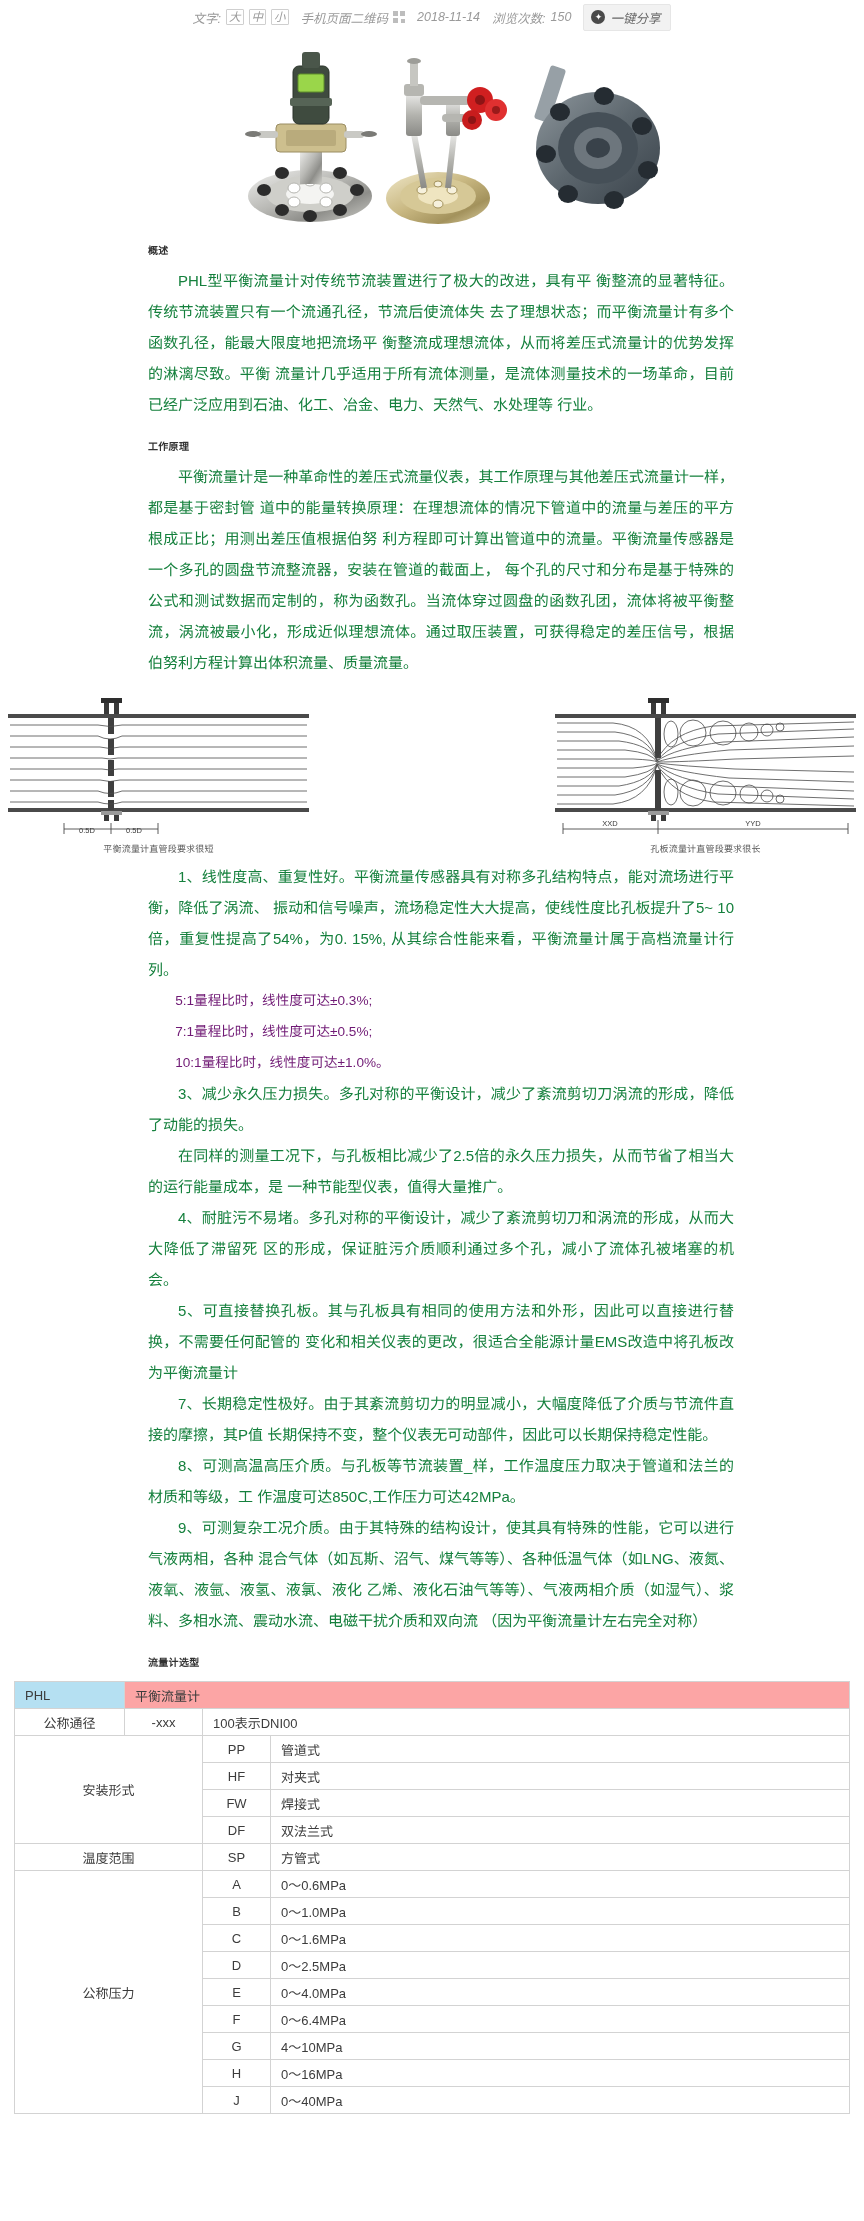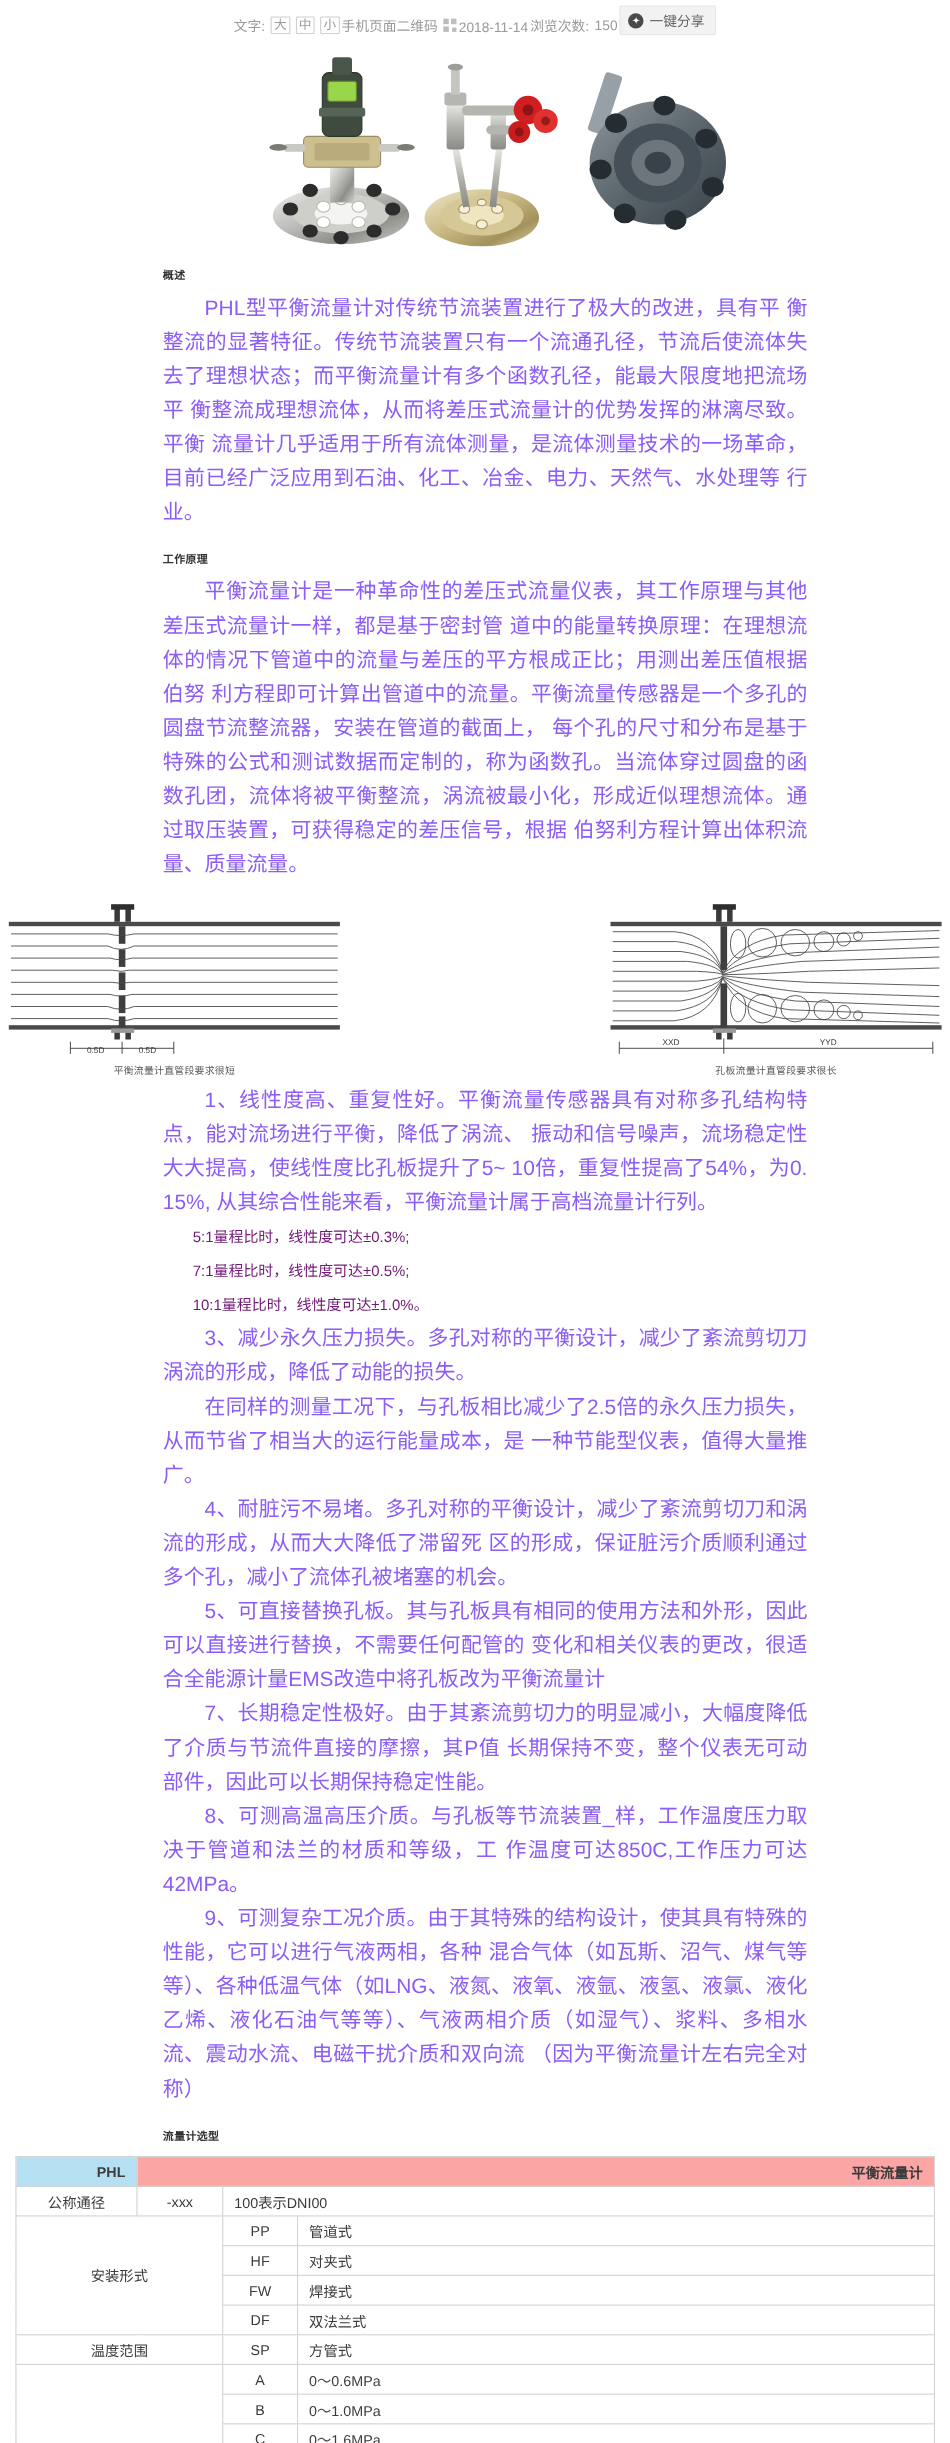--- a/index.html
+++ b/index.html
@@ -18,26 +18,27 @@
     width: 864px;
     position: relative;
     background: #fff;
     overflow: hidden;
   }
 
   
   .meta-bar {
     height: 30px;
     display: flex;
-    align-items: flex-end;
+    align-items: center;
     justify-content: center;
-    gap: 2px;
+    gap: 12px;
     font-size: 12.5px;
     color: #9a9a9a;
     padding-top: 2px;
+    font-style: italic;
   }
   .meta-bar .grp { display: flex; align-items: center; gap: 5px; white-space: nowrap; }
   .size-box {
     border: 1px solid #cfcfcf;
     color: #9a9a9a;
     padding: 0 2px;
     line-height: 14px;
     font-size: 11.5px;
     display: inline-block;
     border-radius: 1px;
@@ -87,23 +88,23 @@
   
   .content { padding: 0 130px 0 148px; }
   h2.sec {
     font-size: 10px;
     font-weight: bold;
     color: #333333;
     margin: 18px 0 8px 0;
     letter-spacing: .3px;
   }
   p.para {
-    font-size: 19px;
+    font-size: 15px;
     line-height: 31px;
-    color: #8b5cf6;
+    color: #15803d;
     margin: 0 0 0 0;
     text-align: justify;
     text-indent: 2em;
   }
   p.sub {
     font-size: 13.6px;
     line-height: 31px;
     color: #701a75;
     margin: 0;
     text-indent: 2em;
@@ -134,21 +135,21 @@
     font-size: 13px;
     color: #3c3c3c;
     table-layout: fixed;
   }
   table.spec td {
     border: 1px solid #d3d3d3;
     padding: 0 10px;
     height: 26px;
     vertical-align: middle;
   }
-  td.hdr { background: #b5e0f2; text-align: right; font-weight: bold; }
+  td.hdr { background: #b5e0f2; text-align: left; font-weight: normal; }
   td.hdr.wide { background: #fca5a5; }
   td.lbl { text-align: center; }
   td.code { text-align: center; }
   td.val { text-align: left; }
   .col-a { width: 110px; }
   .col-b { width: 78px; }
   .col-c { width: 68px; }
 </style>
 </head>
 <body>

